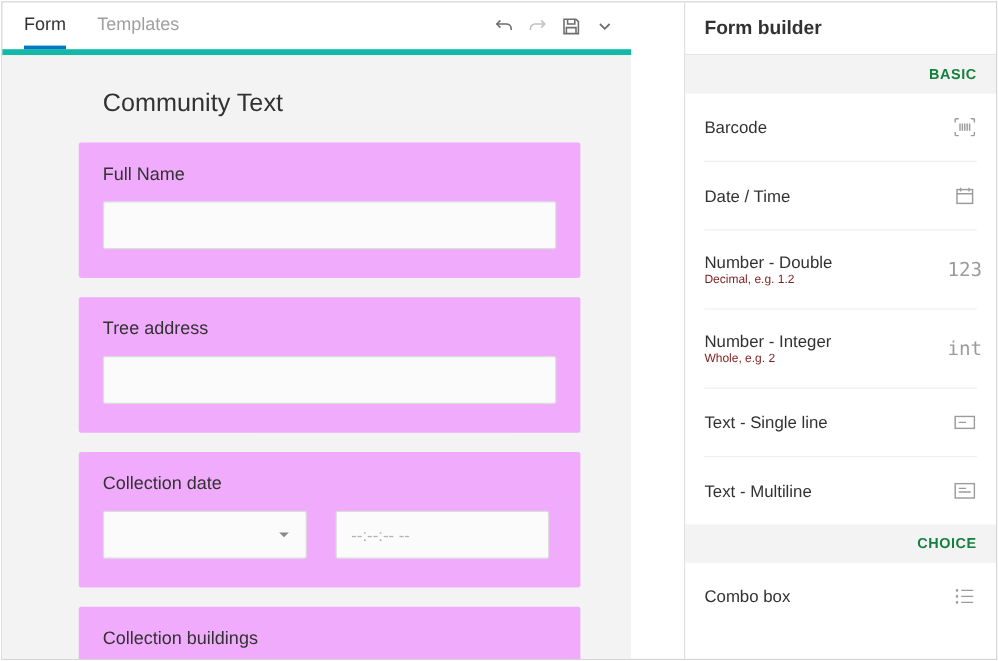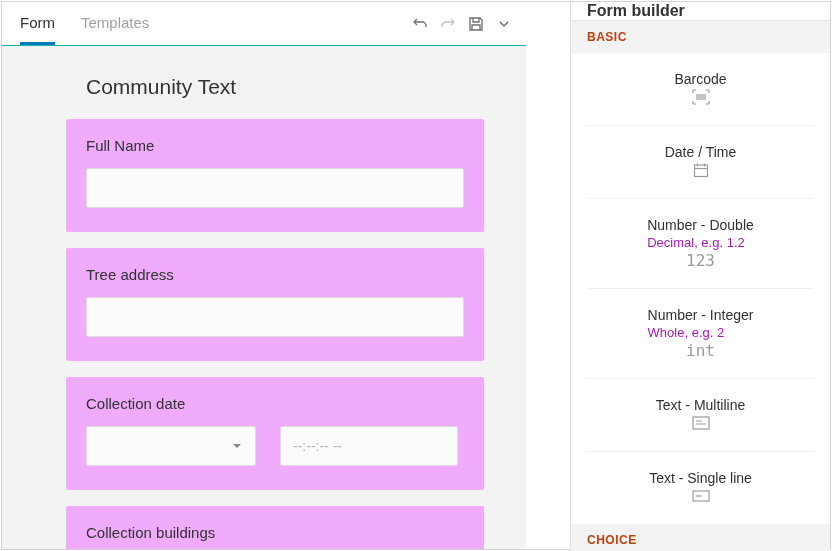--- a/index.html
+++ b/index.html
@@ -30,21 +30,21 @@
       display: flex;
       flex-direction: column;
       margin-left: 44px;
     }
     
     .tab-bar {
       height: 44px;
       display: flex;
       align-items: center;
       padding: 0 12px 0 18px;
-      border-bottom: 1px solid #14b8a6;
+      border-bottom: 5px solid #14b8a6;
       justify-content: flex-end;
     }
     .tab {
       font-size: 15px;
       color: #a0a0a0;
       margin-right: 26px;
       height: 100%;
       display: flex;
       align-items: center;
       border-bottom: 3px solid transparent;
@@ -149,42 +149,42 @@
       display: flex;
       align-items: center;
       padding: 0 16px;
       border-bottom: 1px solid #e5e5e5;
       font-size: 16px;
       font-weight: 600;
       color: #323232;
     }
     .section-header {
       background: #f3f3f3;
-      color: #c2410c;
+      color: #15803d;
       font-size: 12px;
       font-weight: 700;
       letter-spacing: 0.5px;
       padding: 9px 16px;
+      text-align: right;
     }
     .palette {
       padding: 0 16px;
     }
     .pal-item {
       display: flex;
       align-items: center;
       justify-content: space-between;
       padding: 18px 0;
       border-bottom: 1px solid #eee;
       cursor: grab;
-      flex-direction: column;
     }
     .pal-item:last-child { border-bottom: none; }
     .pal-text { display: flex; flex-direction: column; }
     .pal-label { font-size: 14px; color: #323232; }
-    .pal-sub { font-size: 13px; color: #a21caf; margin-top: 2px; }
+    .pal-sub { font-size: 10px; color: #7f1d1d; margin-top: 2px; }
     .pal-icon {
       color: #9b9b9b;
       width: 20px;
       height: 20px;
       display: flex;
       align-items: center;
       justify-content: center;
       font-size: 16px;
       font-family: monospace;
     }
@@ -298,37 +298,37 @@
       </div>
       <div class="pal-item">
         <div class="pal-text">
           <span class="pal-label">Number - Integer</span>
           <span class="pal-sub">Whole, e.g. 2</span>
         </div>
         <span class="pal-icon">int</span>
       </div>
       <div class="pal-item">
         <div class="pal-text">
+            <span class="pal-label">Text - Single line</span>
+          </div>
+        <span class="pal-icon">
+          <svg width="18" height="12" viewBox="0 0 18 12" fill="none" stroke="#9b9b9b" stroke-width="1.2">
+            <rect x="1" y="1" width="16" height="10"></rect>
+              <path d="M4 6 h6"></path>
+          </svg>
+        </span>
+      </div>
+      <div class="pal-item">
+        <div class="pal-text">
             <span class="pal-label">Text - Multiline</span>
           </div>
         <span class="pal-icon">
           <svg width="18" height="14" viewBox="0 0 18 14" fill="none" stroke="#9b9b9b" stroke-width="1.2">
             <rect x="1" y="1" width="16" height="12"></rect>
               <path d="M4 5 h6 M4 8 h10"></path>
-          </svg>
-        </span>
-      </div>
-      <div class="pal-item">
-        <div class="pal-text">
-            <span class="pal-label">Text - Single line</span>
-          </div>
-        <span class="pal-icon">
-          <svg width="18" height="12" viewBox="0 0 18 12" fill="none" stroke="#9b9b9b" stroke-width="1.2">
-            <rect x="1" y="1" width="16" height="10"></rect>
-              <path d="M4 6 h6"></path>
           </svg>
         </span>
       </div>
     </div>
 
     <div class="section-header">CHOICE</div>
     <div class="palette">
       <div class="pal-item">
         <div class="pal-text">
             <span class="pal-label">Combo box</span>

